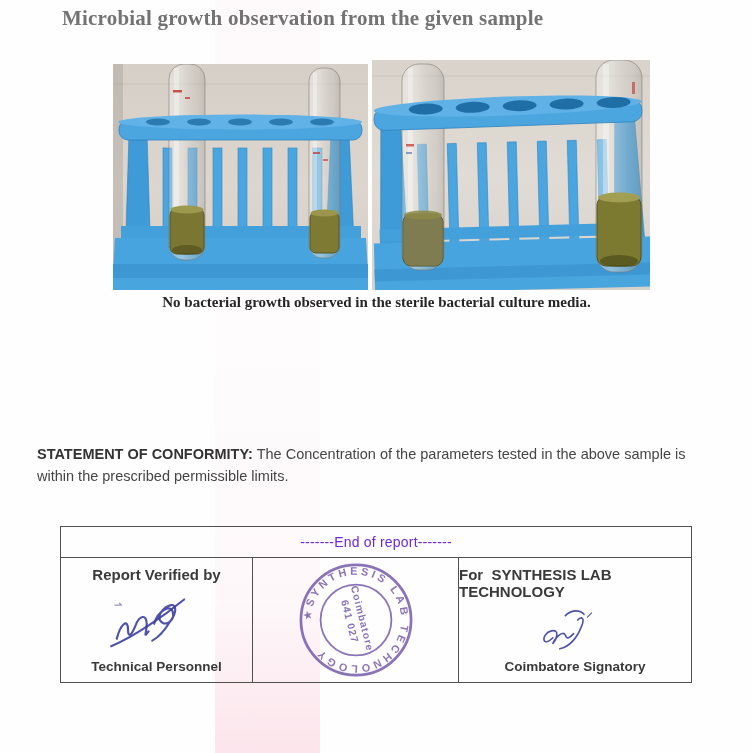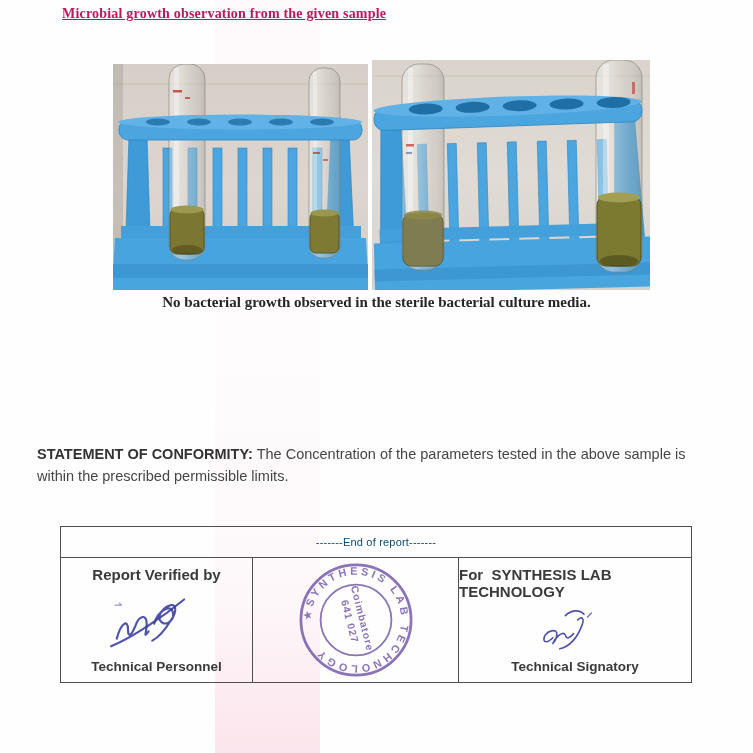--- a/index.html
+++ b/index.html
@@ -11,22 +11,22 @@
   .pink-streak{
     position:absolute;left:215px;top:0;width:105px;height:753px;pointer-events:none;
     background:linear-gradient(to bottom,
       rgba(252,205,220,0.10) 0%,
       rgba(252,210,224,0.04) 45%,
       rgba(250,198,214,0.12) 80%,
       rgba(248,188,206,0.38) 100%);
   }
   .title{
     position:absolute;left:62px;top:6px;
-    font-family:"Liberation Serif",serif;font-weight:700;font-size:14px;
-    color:#be185d;letter-spacing:.2px;text-decoration:underline;
+    font-family:"Liberation Serif",serif;font-weight:700;font-size:21px;
+    color:#737373;letter-spacing:.2px;
   }
   .photos{
     position:absolute;left:113px;top:60px;height:230px;
     display:flex;align-items:flex-end;gap:4px;
   }
   .photos svg{display:block;}
   .caption{
     position:absolute;left:0;top:294px;width:753px;text-align:center;
     font-family:"Liberation Serif",serif;font-weight:700;font-size:15px;color:#262626;
   }
@@ -36,21 +36,21 @@
   }
   .statement b{color:#333;text-align:center;}
   .sig-table{
     position:absolute;left:60px;top:526px;width:632px;
     border:1px solid var(--table_border,#4f4f4f);box-sizing:border-box;
     color:#3a3a3a;
   }
   .sig-head{
     height:30px;display:flex;align-items:center;justify-content:center;
     border-bottom:1px solid var(--table_border,#4f4f4f);
-    font-size:11px;color:#0c4a6e;letter-spacing:.2px;
+    font-size:14px;color:#6d28d9;letter-spacing:.2px;
   }
   .sig-body{display:flex;height:124px;}
   .sig-cell{
     box-sizing:border-box;display:flex;flex-direction:column;
     align-items:center;justify-content:space-between;overflow:hidden;
   }
   .cell-left{width:192px;border-right:1px solid var(--table_border,#4f4f4f);}
   .cell-mid{width:206px;border-right:1px solid var(--table_border,#4f4f4f);justify-content:center;}
   .cell-right{flex:1;gap:6px;}
   .cell-header{font-weight:700;font-size:15px;margin-top:8px;white-space:pre-wrap;}
@@ -244,19 +244,19 @@
       </div>
 
       <div class="sig-cell cell-right">
         <div class="cell-header">For  SYNTHESIS LAB TECHNOLOGY</div>
         <svg width="120" height="60" viewBox="0 0 120 68">
           <path class="sig-ink" d="M46,14 C56,4 68,6 73,12"></path>
           <path class="sig-ink" d="M28,46 C12,62 10,40 26,36 C38,33 34,48 28,54 C30,48 42,34 46,42 C48,49 52,46 58,40"></path>
           <path class="sig-ink" d="M64,20 C70,14 74,18 70,28 C64,44 54,58 38,62"></path>
           <path class="sig-ink" style="stroke-width:1.6" d="M78,16 l6,-6"></path>
         </svg>
-        <div class="cell-footer">Technical Signatory</div>
+        <div class="cell-footer">Coimbatore Signatory</div>
       </div>
 
     </div>
   </div>
 
 </div>
 
 </body></html>

